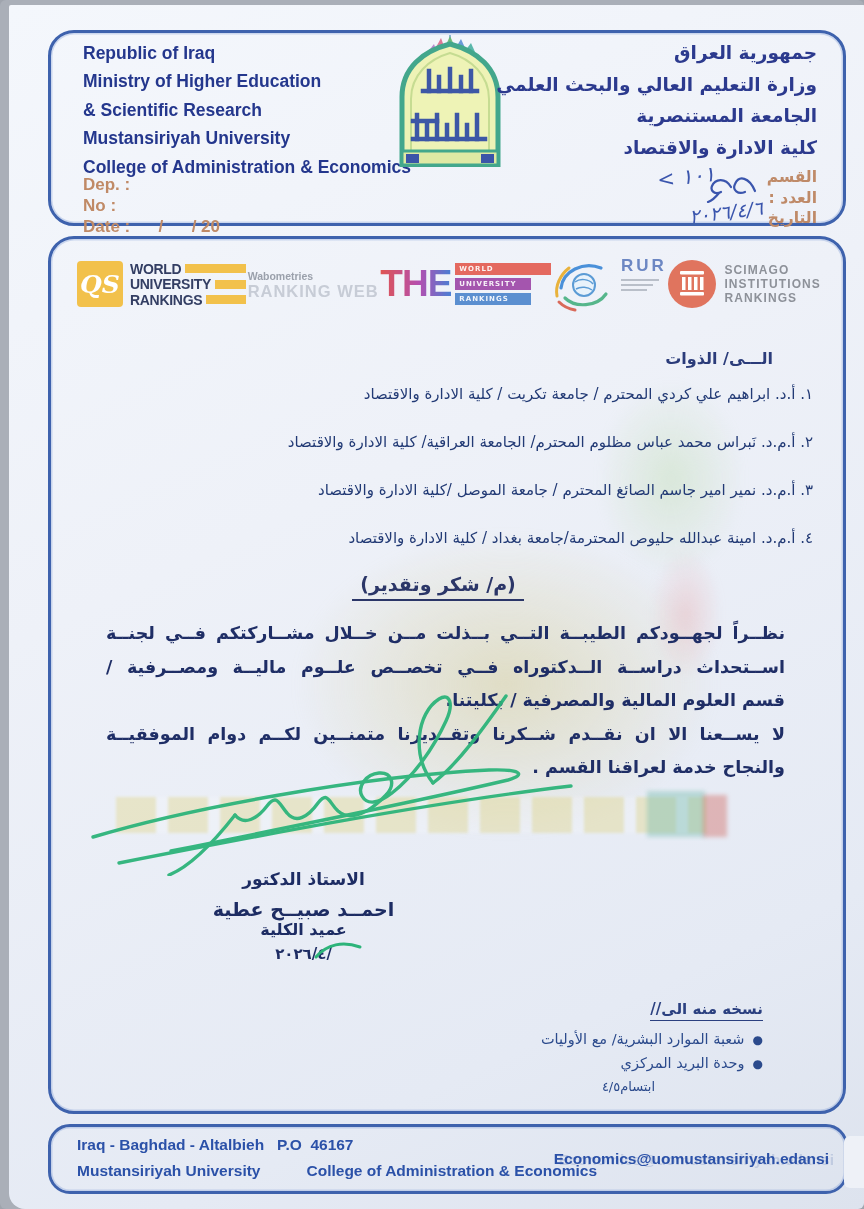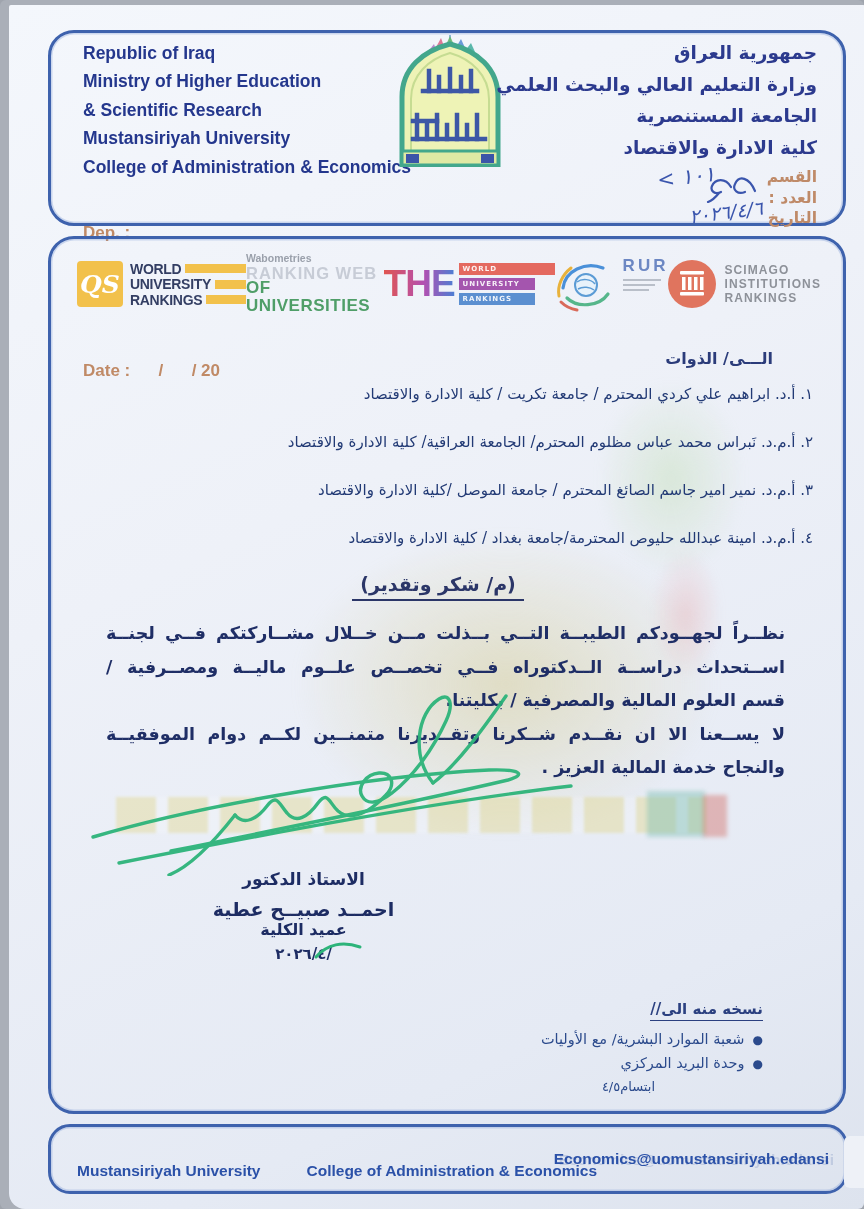--- a/index.html
+++ b/index.html
@@ -12,21 +12,21 @@
        box-shadow:inset 0 0 0 1.5px rgba(130,158,214,.35);}
   .header-box{left:48px;top:30px;width:798px;height:196px;}
   .main-box{left:48px;top:236px;width:798px;height:878px;}
   .footer-box{left:48px;top:1124px;width:800px;height:70px;border-radius:22px;}
 
   
   .en-block{position:absolute;left:32px;top:6px;color:#24378d;font-weight:bold;
             font-size:17.5px;line-height:28.4px;font-family:"Liberation Sans",sans-serif;}
   .en-fields{position:absolute;left:32px;top:142px;color:#c08a66;font-weight:bold;
              font-size:17px;line-height:20.8px;font-family:"Liberation Sans",sans-serif;}
-  .pre{white-space:pre;margin-top:48px;}
+  .pre{white-space:pre;}
   .logo-dome{position:absolute;left:338px;top:2px;}
   .ar-block{position:absolute;right:26px;top:4px;direction:rtl;text-align:right;
             color:#2c3a8e;font-weight:bold;font-size:18.5px;line-height:31.5px;}
   .ar-fields{position:absolute;right:26px;top:134px;direction:rtl;text-align:right;
              color:#bf8a68;font-weight:bold;font-size:15.5px;line-height:20.5px;}
   .hw{position:absolute;color:#3a55ad;font-style:italic;}
   .hw-dept{right:128px;top:132px;font-size:21px;transform:rotate(-6deg);letter-spacing:3px;direction:ltr;}
   .hw-scribble{position:absolute;right:82px;top:138px;}
   .hw-date{right:80px;top:168px;font-size:19px;transform:rotate(-7deg);letter-spacing:2px;direction:ltr;}
 
@@ -218,21 +218,20 @@
             </div>
           <div class="qs-row">
               <span>RANKINGS</span>
               <div class="qs-bar"></div>
             </div>
         </div>
       </div>
       <div class="webo">
         <span class="w1">Wabometries</span>
         <span class="w2">RANKING WEB</span>
-        <span class="w3">OF UNIVERSITIES</span>
       </div>
       <div class="the">
         <span class="the-word">THE</span>
         <div class="the-bars">
           <div class="the-bar tb1">WORLD</div>
           <div class="the-bar tb2">UNIVERSITY</div>
           <div class="the-bar tb3">RANKINGS</div>
         </div>
       </div>
       <div class="rur">
@@ -281,21 +280,21 @@
 
     <div class="subject-wrap">
       <span class="subject">(م/ شكر وتقدير)</span>
     </div>
 
     <div class="body-text">
       <div class="body-line j">نظــراً لجهــودكم الطيبــة التــي بــذلت مــن خــلال مشــاركتكم فــي لجنــة</div>
       <div class="body-line j">اســتحداث دراســة الــدكتوراه فــي تخصــص علــوم ماليــة ومصــرفية /</div>
       <div class="body-line">قسم العلوم المالية والمصرفية / بكليتنا.</div>
       <div class="body-line j">لا يســعنا الا ان نقــدم شــكرنا وتقــديرنا متمنــين لكــم دوام الموفقيــة</div>
-      <div class="body-line">والنجاح خدمة المالية العزيز .</div>
+      <div class="body-line">والنجاح خدمة لعراقنا القسم .</div>
     </div>
 
     <svg class="sig-svg" width="505" height="185" viewBox="0 0 505 185">
       <g stroke="#2db47a" stroke-width="3.4" fill="none" stroke-linecap="round" opacity="0.95">
         <path d="M415,5 C392,38 366,74 342,92"></path>
         <path d="M342,92 C320,64 326,22 348,8 C359,1 363,13 355,30 C343,56 324,84 301,102 C287,113 276,114 271,105 C266,96 275,83 288,82 C300,81 305,92 296,103"></path>
         <path d="M296,103 C278,122 260,131 247,120 C238,112 237,99 227,112 C217,126 205,133 196,122 C188,113 186,102 176,115 C166,128 153,135 144,124"></path>
         <path d="M2,146 C95,118 270,85 398,79 C428,78 437,83 417,89 C345,106 200,136 80,160"></path>
         <path d="M28,172 C160,146 335,112 480,95"></path>
         <path d="M144,124 C122,152 98,176 78,184"></path>
@@ -314,20 +313,21 @@
 
     <div class="copy">
       <div><span class="copy-head">نسخه منه الى//</span></div>
       <div class="copy-item"><span class="blt">●</span><span>شعبة الموارد البشرية/ مع الأوليات</span></div>
       <div class="copy-item"><span class="blt">●</span><span>وحدة البريد المركزي</span></div>
       <div class="copy-note">ابتسام٤/٥</div>
     </div>
   </div>
 
   <div class="box footer-box">
+    <div class="f-line1 pre">Iraq - Baghdad - Altalbieh   P.O  46167</div>
     <div class="f-line2">
       <span>Mustansiriyah University</span>
       <span>College of Administration &amp; Economics</span>
     </div>
     <div class="f-email">Economics@uomustansiriyah.edansi</div>
   </div>
   <div class="scan-tab"></div>
 </div>
 
 </body></html>

